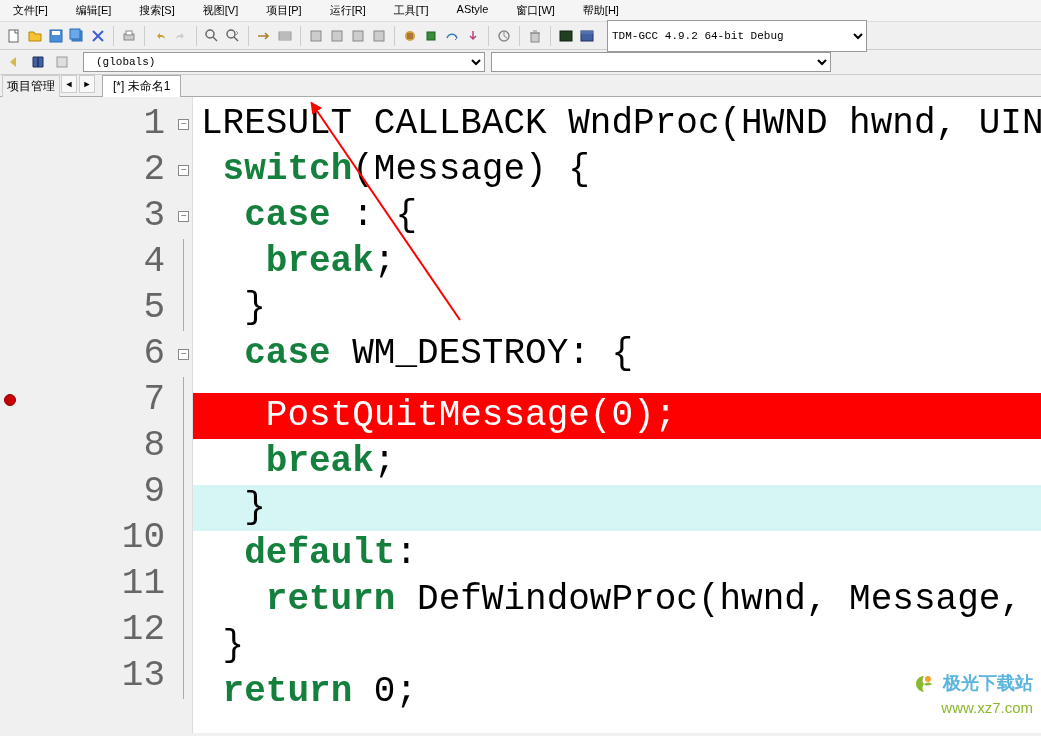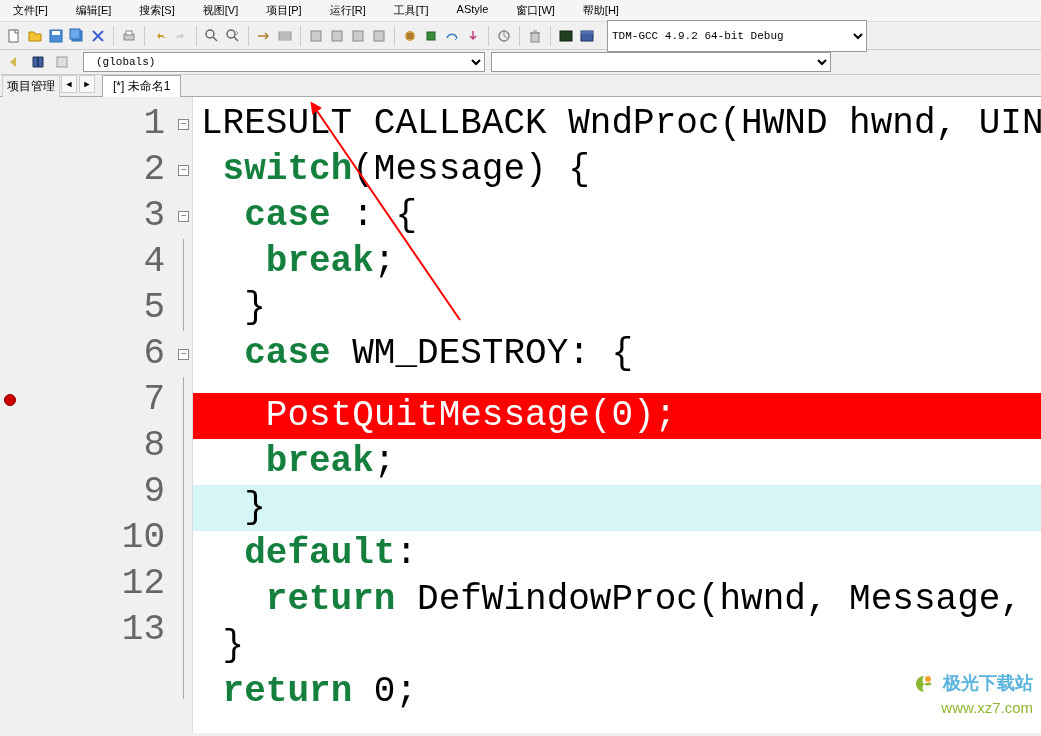--- a/index.html
+++ b/index.html
@@ -419,20 +419,21 @@
       <div class="gutter-line">1</div>
       <div class="gutter-line">2</div>
       <div class="gutter-line">3</div>
       <div class="gutter-line">4</div>
       <div class="gutter-line">5</div>
       <div class="gutter-line">6</div>
       <div class="gutter-line">7<span class="breakpoint"></span></div>
       <div class="gutter-line">8</div>
       <div class="gutter-line">9</div>
       <div class="gutter-line">10</div>
+      <div class="gutter-line">11</div>
       <div class="gutter-line">12</div>
       <div class="gutter-line">13</div>
     </div>
   <div class="fold-col" id="foldcol">
       <div class="fold-mark">
         <div class="fold-box">−</div>
       </div>
       <div class="fold-mark">
         <div class="fold-box">−</div>
       </div>

